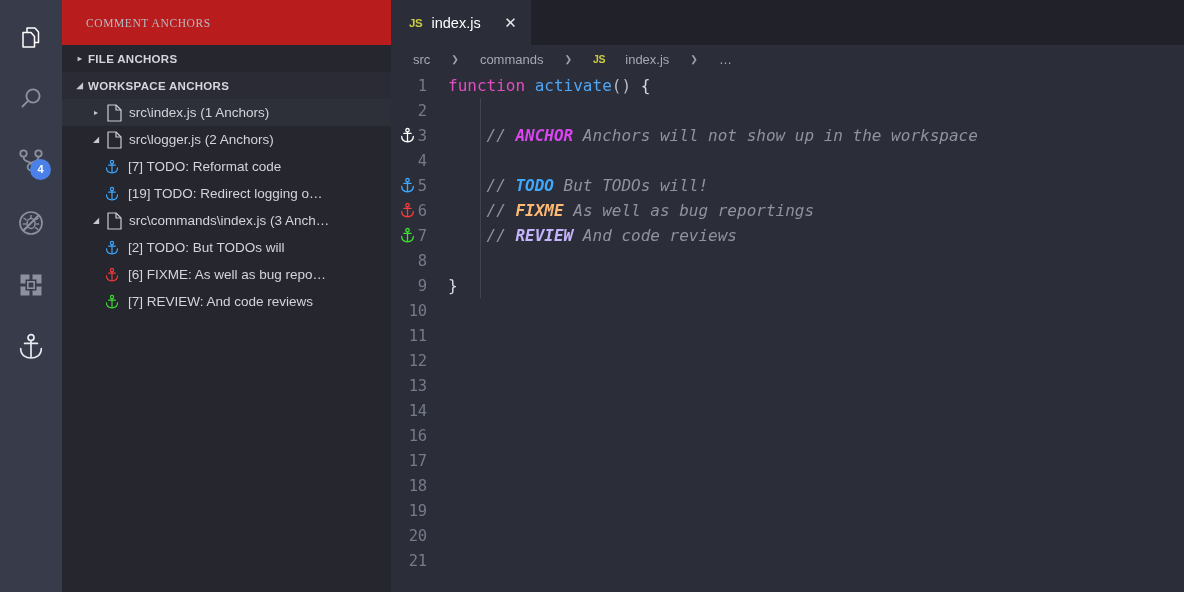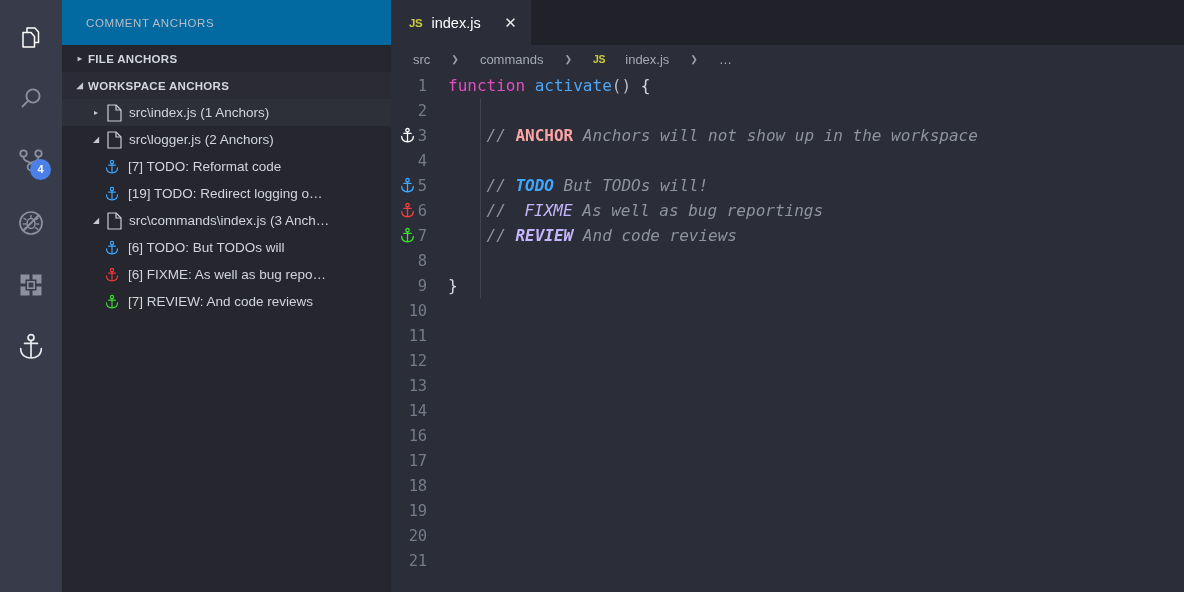--- a/index.html
+++ b/index.html
@@ -42,26 +42,27 @@
   
   .sidebar {
     width: 329px; flex: 0 0 329px;
     height: 592px;
     background: #25262e;
     display: flex; flex-direction: column;
     overflow: hidden;
   }
   .sidebar-title {
     height: 45px;
-    background: #0369a1;
+    background: #b91c1c;
     display: flex; align-items: center;
     padding-left: 24px;
     color: #b7bcc4;
     font-size: 11.5px;
     letter-spacing: 0.6px;
+    font-family: Liberation Serif, serif;
   }
   .sidebar-body { flex: 1 1 auto; overflow: hidden; }
 
   .section-header {
     height: 27px;
     display: flex; align-items: center;
     padding-left: 10px;
     color: #d4d7dc;
     font-size: 11.5px;
     font-weight: bold;
@@ -174,23 +175,23 @@
     position: absolute;
     left: 89px; top: 0; bottom: 0;
     width: 1px;
     background: #41444f;
   }
   .kw { color: #e24ec0; }
   .fn { color: #4fa6f5; }
   .pn { color: #b8bcc6; }
   .brace { color: #d6d9e0; }
   .cmt { color: #8e939e; font-style: italic; }
-  .tag-anchor { color: #fca5a5; font-weight: bold; }
+  .tag-anchor { color: #d946ef; font-weight: bold; font-style: italic; }
   .tag-todo { color: #3ea8ff; font-weight: bold; font-style: italic; }
-  .tag-fixme { color: #c4b5fd; font-weight: normal; font-style: italic; margin-left: 9px; }
+  .tag-fixme { color: #fdba74; font-weight: bold; font-style: italic; }
   .tag-review { color: #c4b5fd; font-weight: bold; font-style: italic; }
 </style>
 </head>
 <body>
 
 <div id="app">
 
   <div class="activity-bar">
 
     <div class="act-item">
@@ -342,21 +343,21 @@
 
       <div class="tree-row indent-2">
         <span class="anchor-icon-s">
           <svg width="16" height="18" viewBox="0 0 30 30" fill="none">
             <circle cx="15" cy="5.6" r="3" stroke="#3ea8ff" stroke-width="2.2"></circle>
             <line x1="15" y1="8.7" x2="15" y2="25" stroke="#3ea8ff" stroke-width="2.2" stroke-linecap="round"></line>
             <line x1="8.6" y1="11.4" x2="21.4" y2="11.4" stroke="#3ea8ff" stroke-width="2.2" stroke-linecap="round"></line>
             <path d="M4.7 16.5 C4.7 23.4 10 26 15 26 C20 26 25.3 23.4 25.3 16.5" stroke="#3ea8ff" stroke-width="2.2" fill="none" stroke-linecap="round"></path>
           </svg>
         </span>
-        <span class="label">[6] TODO: But TODOs will</span>
+        <span class="label">[2] TODO: But TODOs will</span>
       </div>
 
       <div class="tree-row indent-2">
         <span class="anchor-icon-s">
           <svg width="16" height="18" viewBox="0 0 30 30" fill="none">
             <circle cx="15" cy="5.6" r="3" stroke="#f43a3a" stroke-width="2.2"></circle>
             <line x1="15" y1="8.7" x2="15" y2="25" stroke="#f43a3a" stroke-width="2.2" stroke-linecap="round"></line>
             <line x1="8.6" y1="11.4" x2="21.4" y2="11.4" stroke="#f43a3a" stroke-width="2.2" stroke-linecap="round"></line>
             <path d="M4.7 16.5 C4.7 23.4 10 26 15 26 C20 26 25.3 23.4 25.3 16.5" stroke="#f43a3a" stroke-width="2.2" fill="none" stroke-linecap="round"></path>
           </svg>

